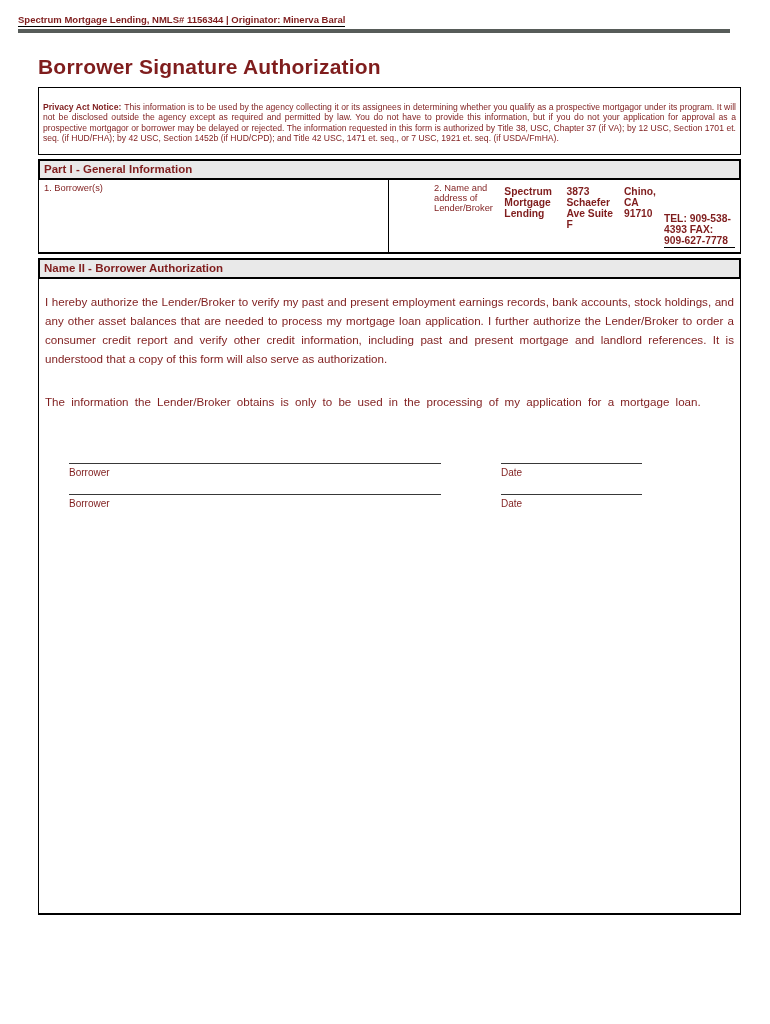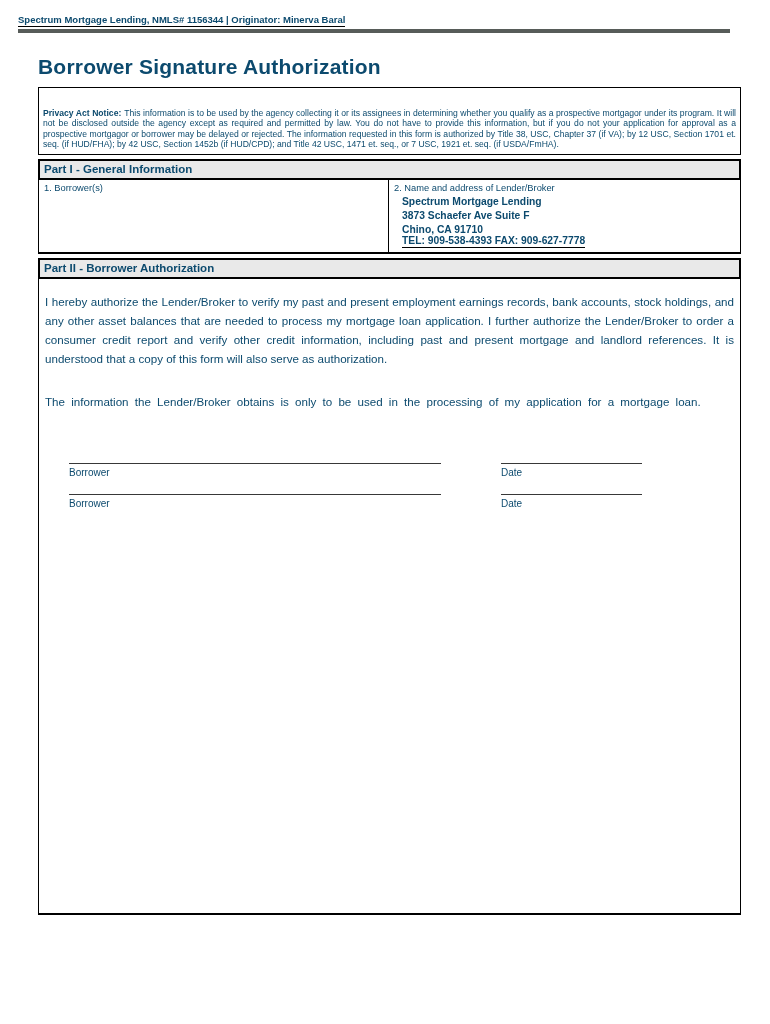--- a/index.html
+++ b/index.html
@@ -1,43 +1,43 @@
 <!DOCTYPE html>
 <html><head>
 <meta charset="utf-8">
 <style>
   html,body{margin:0;padding:0;background:#ffffff;}
   .page{
     position:relative;width:770px;height:1024px;background:#ffffff;
-    font-family:"Liberation Sans",sans-serif;color:#0c4a6e;overflow:hidden;
+    font-family:"Liberation Sans",sans-serif;color:#7f1d1d;overflow:hidden;
   }
   .header-line{
     position:absolute;left:18px;top:14px;font-size:9.5px;font-weight:bold;
     border-bottom:1px solid #000;padding-bottom:1px;white-space:nowrap;
   }
   .top-rule{position:absolute;left:18px;top:29px;width:712px;height:4px;background:#575c59;}
   .page-title{position:absolute;left:38px;top:55px;font-size:21px;font-weight:bold;letter-spacing:0.2px;}
 
   .form{position:absolute;left:38px;top:87px;width:703px;}
   .privacy-box{
     box-sizing:border-box;border:1px solid #000;height:68px;
-    padding:20px 4px;font-size:8.6px;line-height:10.4px;text-align:justify;
+    padding:14px 4px;font-size:8.6px;line-height:10.4px;text-align:justify;
   }
   .privacy-label{font-weight:bold;margin-right:3px;}
 
   .section-bar{
     box-sizing:border-box;margin-top:4px;border:2px solid #000;background:#e9e9e9;
     font-weight:bold;font-size:11.5px;line-height:13px;padding:2px 4px;
   }
   .p1-table{box-sizing:border-box;border:1px solid #000;border-top:none;}
   .row{display:flex;}
   .cell{box-sizing:border-box;padding:3px 5px;font-size:9.3px;}
   .r1{height:72px;border-bottom:1px solid #000;}
   .c-borrowers{width:350px;border-right:1px solid #000;}
-  .c-lender{flex:1;display:flex;flex-direction:column;}
+  .c-lender{flex:1;display:flex;flex-direction:row;margin-left:40px;}
   .lender-info{font-weight:bold;font-size:10.3px;margin:3px 0 0 8px;}
   .lender-phone{margin:auto 0 1px 8px;font-weight:bold;font-size:10.3px;}
   .lender-phone .ul{display:inline-block;border-bottom:1.5px solid #000;padding-bottom:1px;}
   .r2{height:44px;}
   .c-date{width:142px;border-right:1px solid #000;}
   .c-loan{width:182px;border-right:1px solid #000;}
   .c-empty{flex:1;}
 
   .p2-box{
     box-sizing:border-box;border:1px solid #000;border-top:none;border-bottom-width:2px;
@@ -81,21 +81,21 @@
           <div class="lender-info">Spectrum Mortgage Lending</div>
           <div class="lender-info">3873 Schaefer Ave Suite F</div>
           <div class="lender-info">Chino, CA 91710</div>
           <div class="lender-phone">
             <span class="ul">TEL:  909-538-4393  FAX:  909-627-7778</span>
           </div>
         </div>
       </div>
     </div>
 
-    <div class="section-bar">Part II - Borrower Authorization</div>
+    <div class="section-bar">Name II - Borrower Authorization</div>
 
     <div class="p2-box">
       <p class="para1">I hereby authorize the Lender/Broker to verify my past and present employment earnings records,  bank accounts,  stock holdings, and any other asset balances that are needed to process my mortgage loan application. I further authorize the Lender/Broker to order a consumer credit report and verify other credit information, including past and present mortgage and landlord references. It is understood that a copy of this form will also  serve  as  authorization.</p>
       <p class="para2">The information the Lender/Broker obtains is only to be used in the processing of my application for a mortgage loan.</p>
 
       <div class="sig-row sig-row-1">
         <div class="sig-name">
           <div class="sig-line"></div>
           <div class="sig-label">Borrower</div>
         </div>

